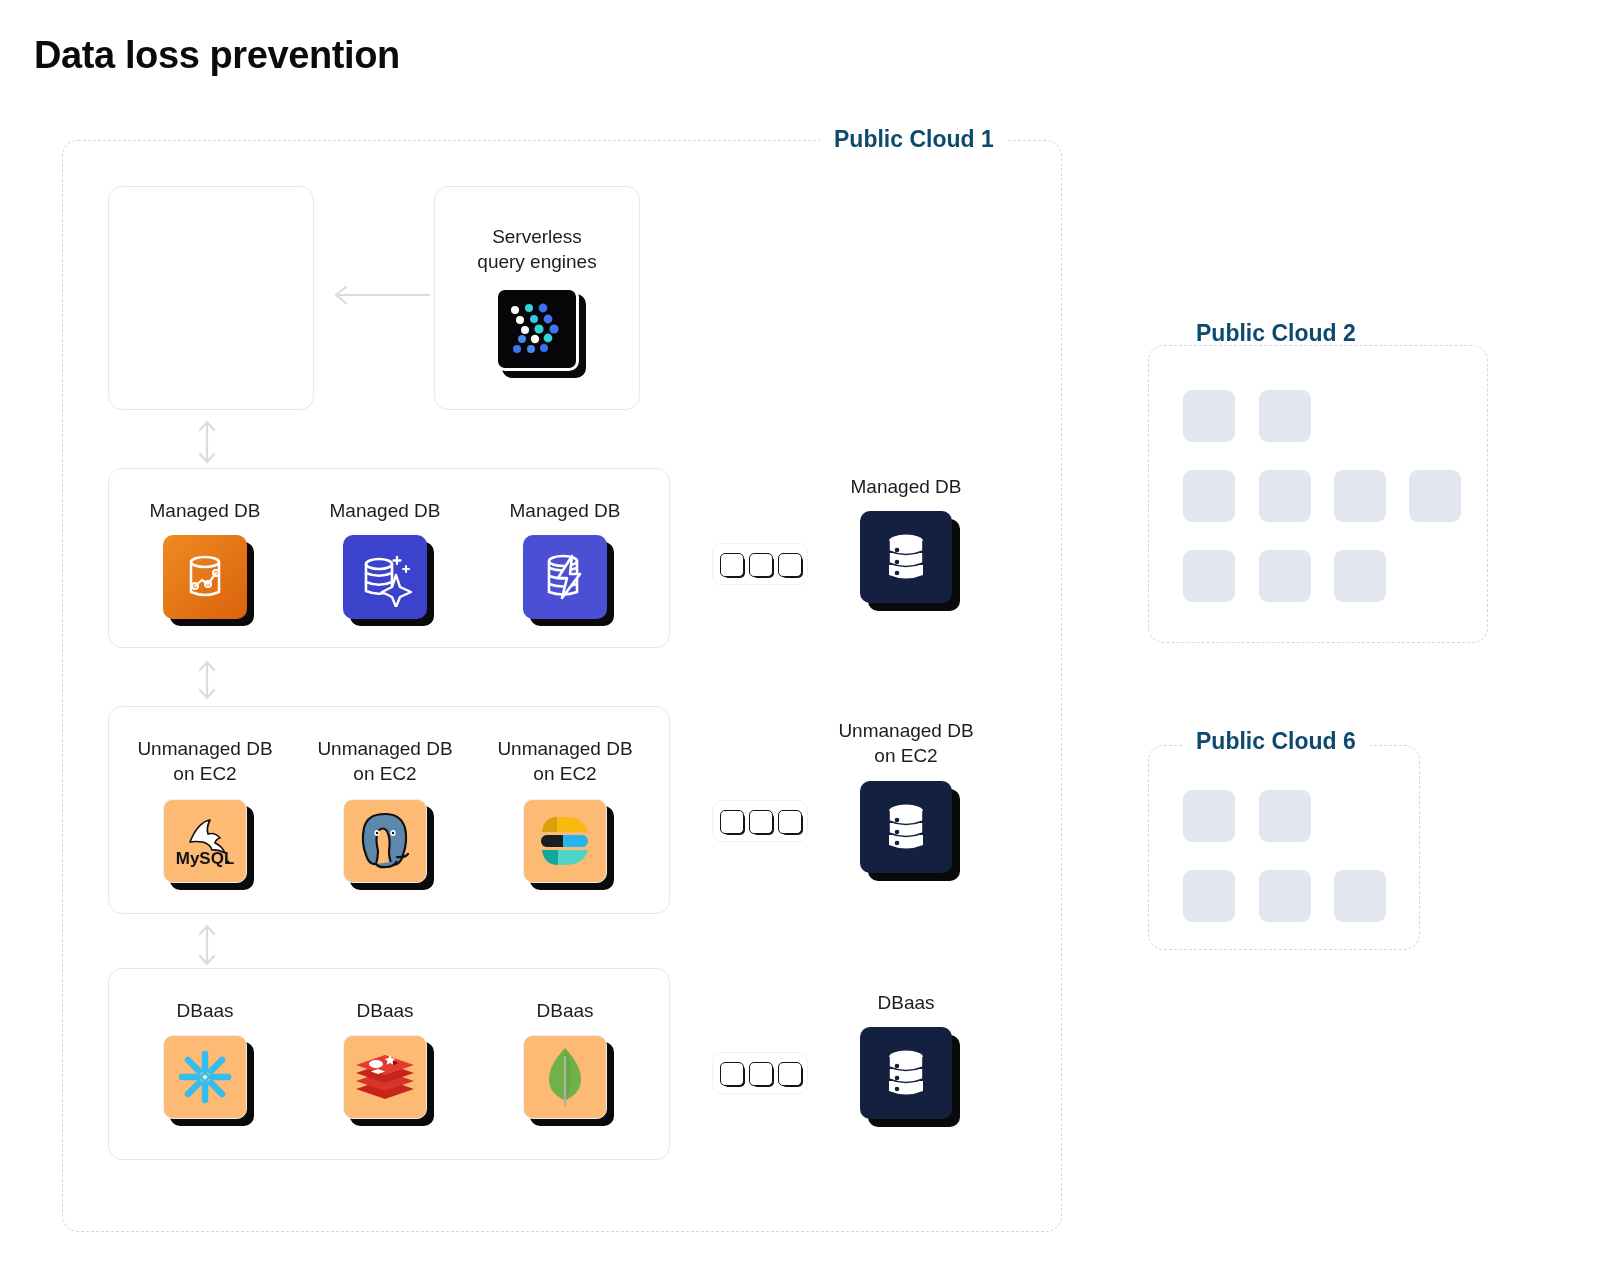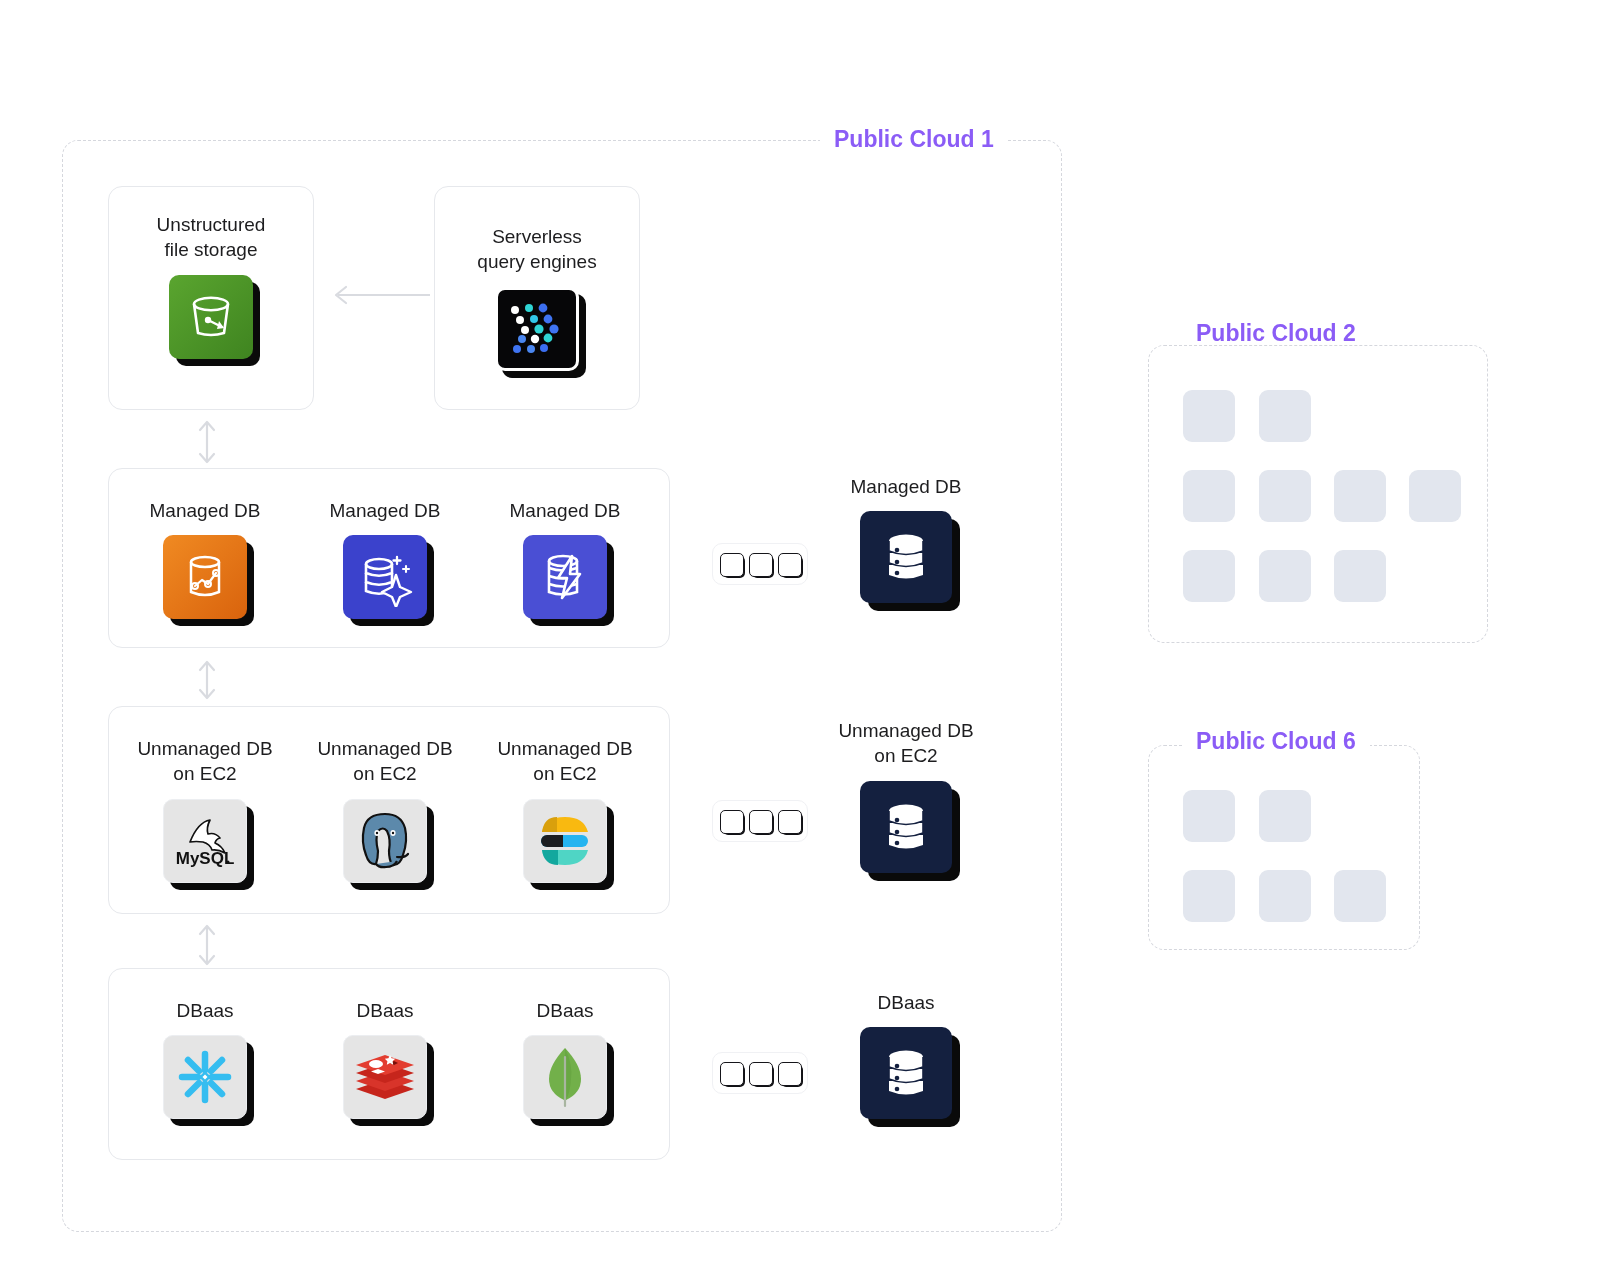--- a/index.html
+++ b/index.html
@@ -31,21 +31,21 @@
     position: absolute;
     border: 1.6px dashed #d5d7dd;
     border-radius: 16px;
   }
   .cloud-label {
     position: absolute;
     background: #ffffff;
     padding: 0 14px;
     font-size: 23px;
     font-weight: 700;
-    color: #8b5cf6;
+    color: #0c4a6e;
     white-space: nowrap;
     line-height: 1;
   }
 
   #cloud1 { left: 62px; top: 140px; width: 1000px; height: 1092px; }
   #cloud1-label { left: 820px; top: 128px; }
 
   #cloud2 { left: 1148px; top: 345px; width: 340px; height: 298px; }
   #cloud2-label { left: 1182px; top: 322px; }
 
@@ -91,21 +91,21 @@
     position: absolute;
     left: 0; top: 0;
     width: 84px; height: 84px;
     border-radius: 10px;
     overflow: hidden;
     display: flex;
     align-items: center;
     justify-content: center;
   }
   .icon-sq.white-chip {
-    background: #e5e5e5;
+    background: #fdba74;
     border: 1px solid #eceef1;
   }
 
   
   .dbbadge {
     position: absolute;
     width: 180px;
     text-align: center;
   }
   .dbbadge-label {
@@ -194,40 +194,26 @@
   
   .arrow { position: absolute; }
 
   svg { display: block; }
 </style>
 </head>
 <body>
 
 <div id="canvas">
 
+  <div class="page-title">Data loss prevention</div>
 
   <div class="cloud" id="cloud1"></div>
   <div class="cloud-label" id="cloud1-label">Public Cloud 1</div>
 
   <div class="card" style="left:108px; top:186px; width:206px; height:224px;"></div>
-  <div class="tile" style="left:136px; top:212px;">
-    <div class="tile-label">Unstructured
-file storage</div>
-    <div class="icon-wrap">
-      <div class="icon-sq" style="background:linear-gradient(135deg,#5aa52f,#3f8420);">
-        <svg width="60" height="60" viewBox="0 0 60 60">
-          <ellipse cx="30" cy="17" rx="17" ry="6.2" fill="none" stroke="#fff" stroke-width="2.6"></ellipse>
-          <path d="M13 17 L17 46 Q30 50 43 46 L47 17" fill="none" stroke="#fff" stroke-width="2.6" stroke-linejoin="round"></path>
-          <circle cx="27" cy="33" r="3.2" fill="#fff"></circle>
-          <path d="M29 34 L41 40" stroke="#fff" stroke-width="2.4" stroke-linecap="round"></path>
-          <path d="M38 34 L43 41 L36 42 Z" fill="#fff"></path>
-        </svg>
-      </div>
-    </div>
-  </div>
 
   <div class="card" style="left:434px; top:186px; width:206px; height:224px;"></div>
   <div class="tile" style="left:462px; top:196px;margin-top:28px;">
     <div class="tile-label">Serverless
 query engines</div>
     <div class="icon-wrap">
       <div class="icon-sq" style="background:#060608; border:3px solid #fff;">
         <svg width="72" height="72" viewBox="0 0 72 72">
           <g>
             <circle cx="14" cy="17" r="4" fill="#ffffff"></circle>

